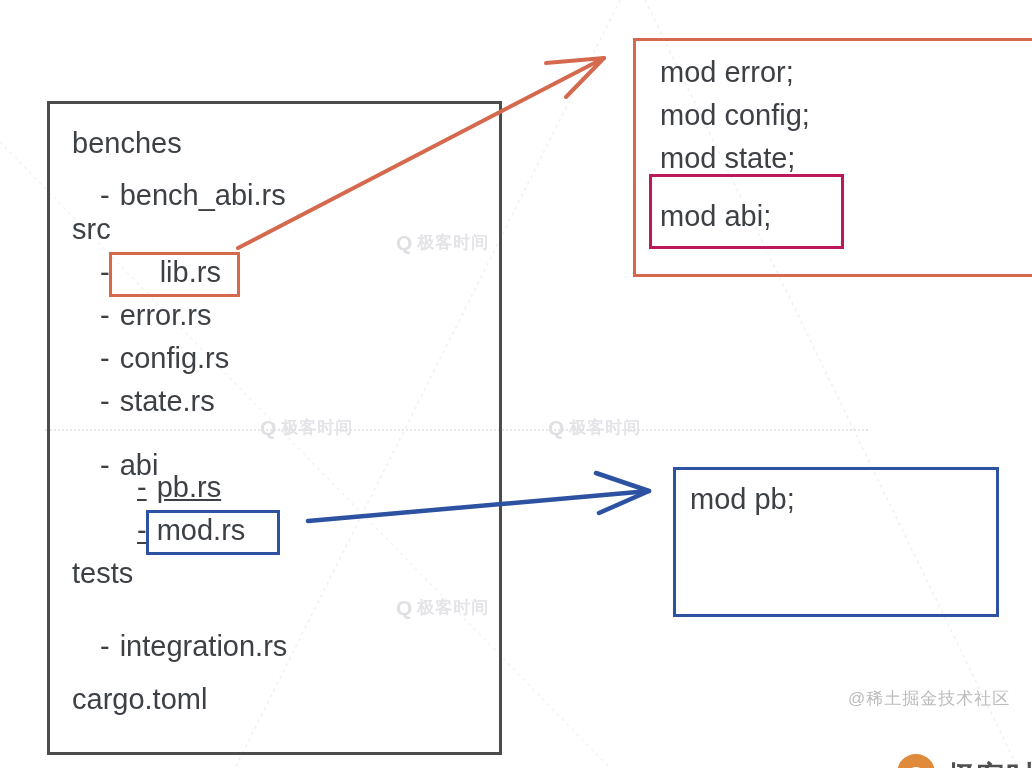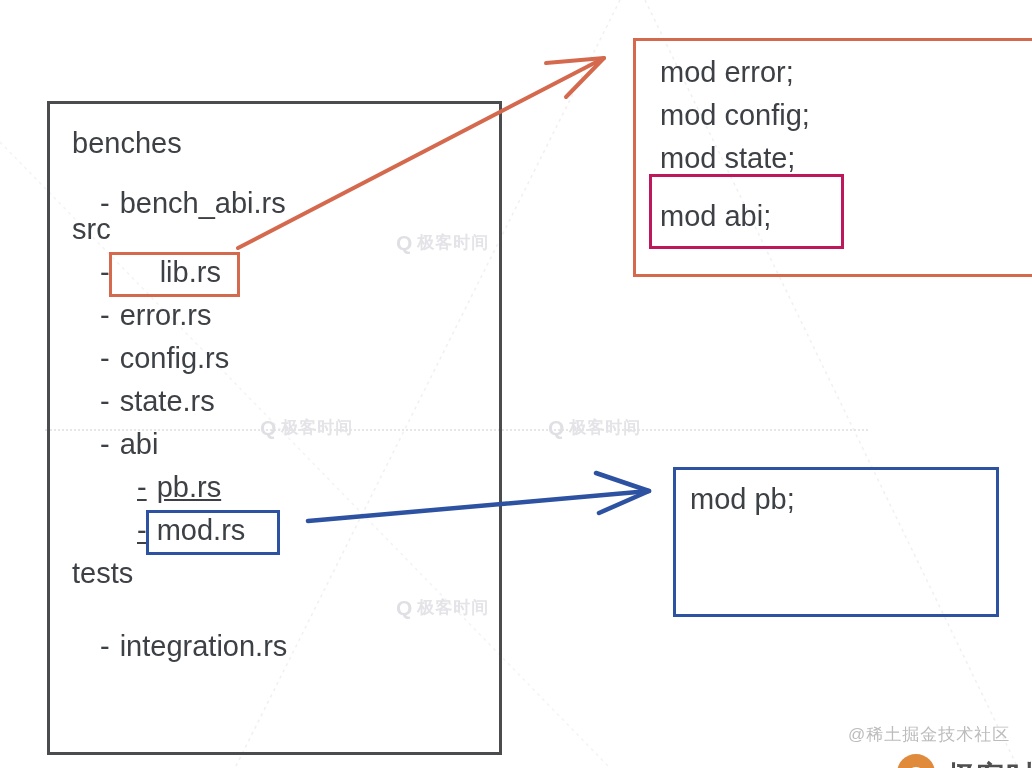--- a/index.html
+++ b/index.html
@@ -41,21 +41,21 @@
   .wm .wm-logo{font-size:21px;font-weight:700;color:#e0e0e4;line-height:20px;}
   .wm .wm-text{font-size:17px;font-weight:700;letter-spacing:1px;}
 
   .dotted-line{
     position:absolute;left:45px;top:429px;width:823px;height:0;
     border-top:2px dotted #d9d9db;opacity:.65;z-index:1;
   }
 
   
   .attribution{
-    position:absolute;left:848px;top:723px;font-size:17px;color:#bcbcbc;
+    position:absolute;left:848px;top:687px;font-size:17px;color:#bcbcbc;
     letter-spacing:1px;z-index:3;white-space:nowrap;
   }
   .partial-logo-circle{
     position:absolute;left:897px;top:754px;width:38px;height:38px;border-radius:50%;
     background:#e08a3c;z-index:3;
   }
   .partial-logo-circle .inner{
     position:absolute;left:10px;top:13px;width:18px;height:18px;border-radius:50%;background:#ffffff;
   }
   .partial-logo-text{
@@ -90,52 +90,55 @@
   <div class="wm" style="left:396px;top:596px;">
     <span class="wm-logo">Q</span>
     <span class="wm-text">极客时间</span>
   </div>
 
   <div class="tree-box"></div>
 
   <div class="row ind0" style="top:128px">
     <span>benches</span>
   </div>
-  <div class="row ind1" style="top:188px">
+  <div class="row ind1" style="top:180px">
     <span class="dash">-</span><span>bench_abi.rs</span>
   </div>
   <div class="row ind0" style="top:214px">
     <span>src</span>
   </div>
   <div class="row ind1" style="top:257px">
     <span class="dash">-</span><span class="hl hl-orange">lib.rs</span>
   </div>
   <div class="row ind1" style="top:300px">
     <span class="dash">-</span><span>error.rs</span>
   </div>
   <div class="row ind1" style="top:343px">
     <span class="dash">-</span><span>config.rs</span>
   </div>
   <div class="row ind1" style="top:386px">
     <span class="dash">-</span><span>state.rs</span>
   </div>
-  <div class="row ind1" style="top:429px">
+  <div class="row ind1" style="top:450px">
     <span class="dash">-</span><span>abi</span>
   </div>
   <div class="row ind2" style="top:472px">
     <span class="dash">-</span><span>pb.rs</span>
   </div>
   <div class="row ind2" style="top:515px">
     <span class="dash">-</span><span class="hl hl-blue">mod.rs</span>
   </div>
   <div class="row ind0" style="top:558px">
     <span>tests</span>
   </div>
   <div class="row ind1" style="top:631px">
     <span class="dash">-</span><span>integration.rs</span>
+  </div>
+  <div class="row ind0" style="top:684px">
+    <span>cargo.toml</span>
   </div>
 
   <div class="panel orange-panel">
     <div class="pline">mod error;</div>
     <div class="pline">mod config;</div>
     <div class="pline">mod state;</div>
     <div class="pline"><span class="hl-abi">mod abi;</span></div>
   </div>
 
   <div class="panel blue-panel">

